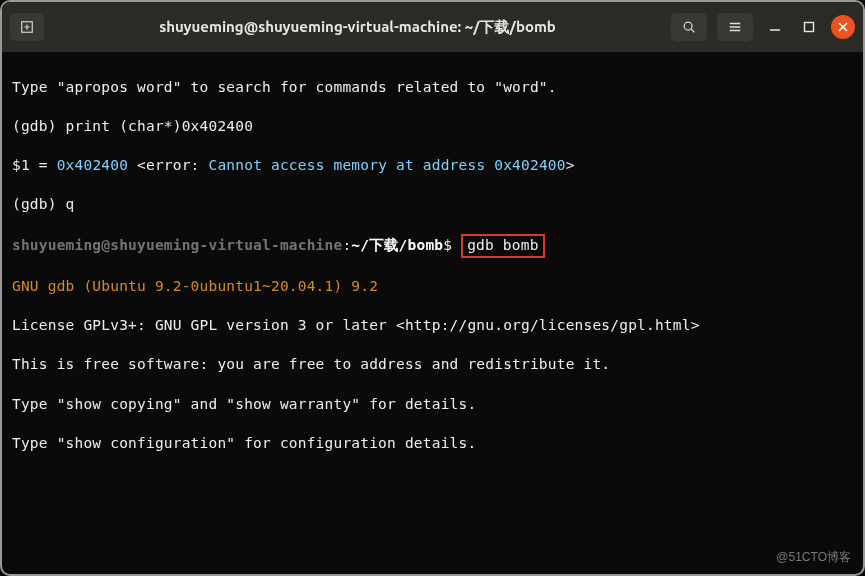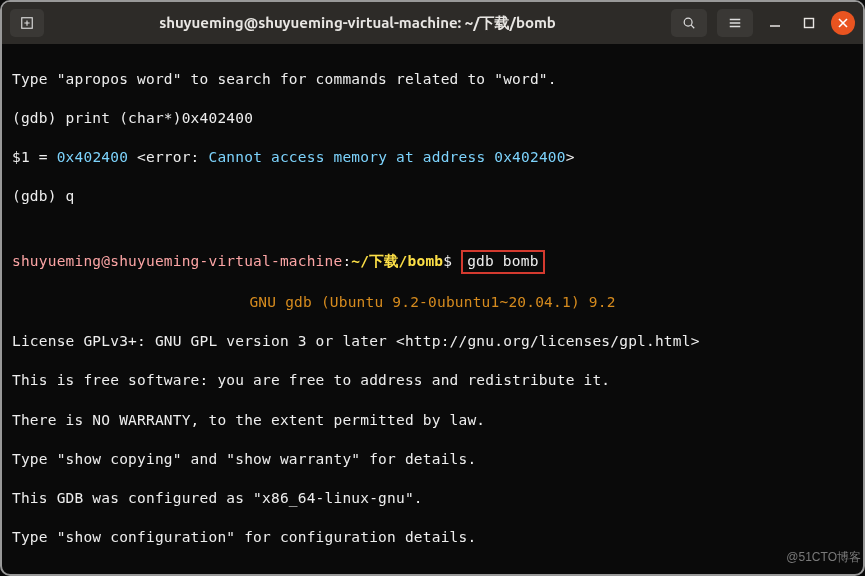--- a/index.html
+++ b/index.html
@@ -6,21 +6,21 @@
 body {
   width: 865px; height: 576px;
   background: #0a0a0a;
   font-family: "DejaVu Sans Mono", "Liberation Mono", monospace;
   font-size: 14.5px;
   overflow: hidden;
   border: 2px solid #999;
   border-radius: 10px;
 }
 .titlebar {
-  height: 42px;
+  height: 50px;
   background: #2d2b28;
   display: flex;
   align-items: center;
   padding: 0 8px;
   gap: 20px;
 }
 .titlebar .tb-btn {
   width: 34px; height: 28px;
   border-radius: 5px;
   background: #3a3835;
@@ -43,27 +43,27 @@
 .titlebar .winbtn { width: 24px; height: 24px; display:flex; align-items:center; justify-content:center; color:#e8e6e3; font-family: sans-serif; }
 .titlebar .close { width: 24px; height: 24px; border-radius: 50%; background: #e95420; display:flex; align-items:center; justify-content:center; color:#fff; }
 .terminal {
   padding: 6px 10px 10px 10px;
   color: #eeeeee;
   line-height: 1.35;
   white-space: pre;
   letter-spacing: 0.2px;
 }
 .terminal div { white-space: pre-wrap; word-break: break-all; }
-.green { color: #fca5a5; font-weight: normal; }
-.blue { color: #fde047; font-weight: bold; }
+.green { color: #737373; font-weight: bold; }
+.blue { color: #ffffff; font-weight: bold; }
 .bblue { color: #7dd3fc; }
-.orange { color: #d68b1e; text-align: center; }
-.redbox { border: 2px solid #d43a2f; padding: 0 4px; display: inline-block; margin-top: 24px; }
+.orange { color: #d68b1e; }
+.redbox { border: 2px solid #d43a2f; padding: 0 4px; display: inline-block; }
 .watermark {
-  position: absolute; right: 4px; bottom: 10px;
+  position: absolute; right: 14px; bottom: 10px;
   color: #7a7a7a; font-size: 12px; font-family: sans-serif;
 }
 </style>
 </head>
 <body>
 
 <div class="titlebar">
   <div class="tb-btn">
     <svg width="14" height="14" viewBox="0 0 16 16">
         <rect x="2" y="2" width="12" height="12" fill="none" stroke="#ddd" stroke-width="1.3"></rect>
@@ -107,23 +107,21 @@
 
 <div class="terminal">
 <div>Type "apropos word" to search for commands related to "word".</div>
 <div>(gdb) print (char*)0x402400</div>
 <div><span>$1 = </span><span class="bblue">0x402400</span><span> &lt;error: </span><span class="bblue">Cannot access memory at address 0x402400</span><span>&gt;</span></div>
 <div>(gdb) q</div>
 <div><span class="green">shuyueming@shuyueming-virtual-machine</span><span>:</span><span class="blue">~/下载/bomb</span><span>$ </span><span class="redbox">gdb bomb</span></div>
 <div class="orange">GNU gdb (Ubuntu 9.2-0ubuntu1~20.04.1) 9.2</div>
 <div>License GPLv3+: GNU GPL version 3 or later &lt;http://gnu.org/licenses/gpl.html&gt;</div>
 <div>This is free software: you are free to address and redistribute it.</div>
-<div>There is NO WARRANTY, to the extent permitted by law.</div>
 <div>Type "show copying" and "show warranty" for details.</div>
-<div>This GDB was configured as "x86_64-linux-gnu".</div>
 <div>Type "show configuration" for configuration details.</div>
 
 
 
 
 <div></div>
 
 
 
 

